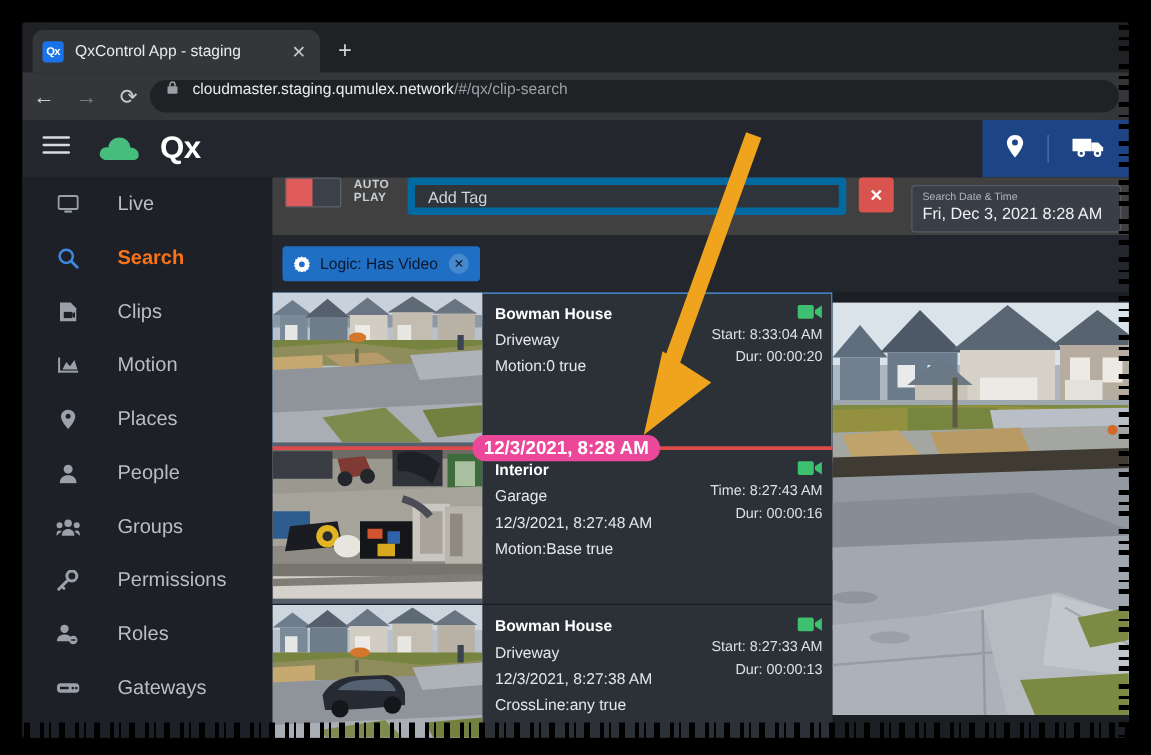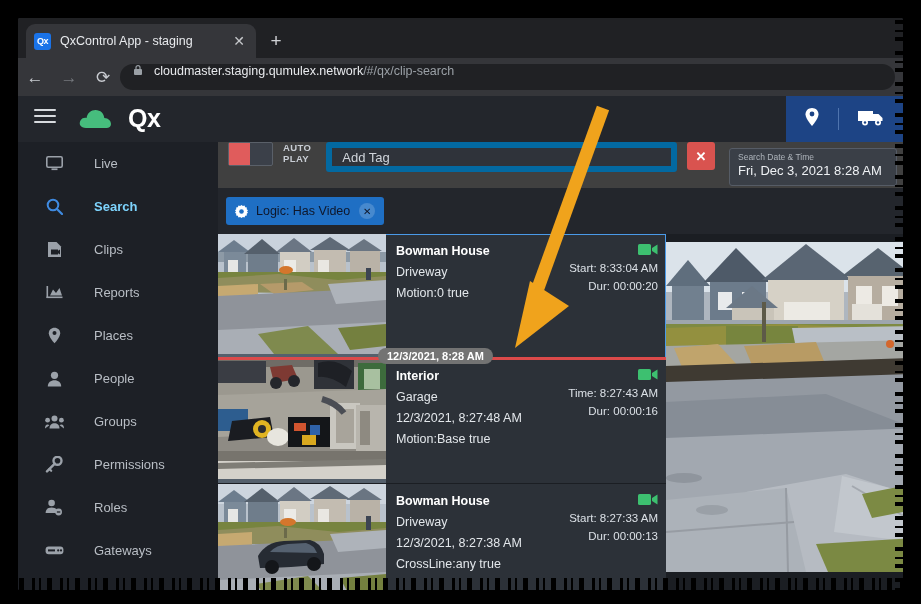--- a/index.html
+++ b/index.html
@@ -137,23 +137,23 @@
   }
   .nav-item {
     position: relative; height: 43px;
     display: flex; align-items: center; padding-left: 24px;
   }
   .nav-item .ico {
     width: 24px; flex: none; display: flex; justify-content: center;
     color: #9ba1a9;
   }
   .nav-item .lbl {
-    color: #b9bec5; font-size: 13px; margin-left: 28px;
-  }
-  .nav-item.active .lbl { color: #7dd3fc; font-weight: bold; }
+    color: #b9bec5; font-size: 16px; margin-left: 28px;
+  }
+  .nav-item.active .lbl { color: #f97316; font-weight: bold; }
   .nav-item.active .ico { color: #3f8ae0; }
   .nav-item.active::before {
     content: ""; position: absolute; left: -4px; top: 5px;
     width: 4px; height: 34px; background: #e9ecef; border-radius: 1px;
   }
 
   
   .main {
     position: absolute; left: 200px; top: 46px; right: 0; bottom: 0;
     background: #23262c;
@@ -240,21 +240,21 @@
   }
   .cam-icon { display: flex; justify-content: flex-end; }
   .clip-meta { color: #dbe0e6; font-size: 11.5px; margin-top: 6px; white-space: nowrap; }
 
   .timemarker {
     position: absolute; left: 0; right: 0; height: 3px;
     background: #dc4a4a; z-index: 20;
   }
   .timemarker .pill {
     position: absolute; left: 160px; top: -9px;
-    background: #737373; color: #fff; font-size: 11px; font-weight: bold;
+    background: #ec4899; color: #fff; font-size: 15px; font-weight: bold;
     padding: 2px 9px; border-radius: 10px; white-space: nowrap;
   }
 
   .preview {
     flex: 1; background: #1b1e23; position: relative;
     display: flex; align-items: flex-start; justify-content: center;
     padding-top: 8px;
   }
 
   
@@ -360,21 +360,21 @@
           <span class="lbl">Clips</span>
         </div>
         <div class="nav-item">
           <span class="ico">
             <svg width="17" height="15" viewBox="0 0 17 15">
                 <rect x="0.5" y="1" width="1.6" height="12" fill="currentColor"></rect>
                 <rect x="0.5" y="11.5" width="16" height="1.6" fill="currentColor"></rect>
                 <path d="M4 10.5 L7 4.5 L10 8 L13.5 3 L16 10.5 Z" fill="currentColor"></path>
               </svg>
           </span>
-          <span class="lbl">Reports</span>
+          <span class="lbl">Motion</span>
         </div>
         <div class="nav-item">
           <span class="ico">
             <svg width="13" height="17" viewBox="0 0 13 17">
                 <path d="M6.5 0.8 C3.2 0.8 0.8 3.2 0.8 6.2 C0.8 10.2 6.5 16.2 6.5 16.2 C6.5 16.2 12.2 10.2 12.2 6.2 C12.2 3.2 9.8 0.8 6.5 0.8 Z" fill="currentColor"></path>
                 <circle cx="6.5" cy="6" r="2" fill="#1d2026"></circle>
               </svg>
           </span>
           <span class="lbl">Places</span>
         </div>

